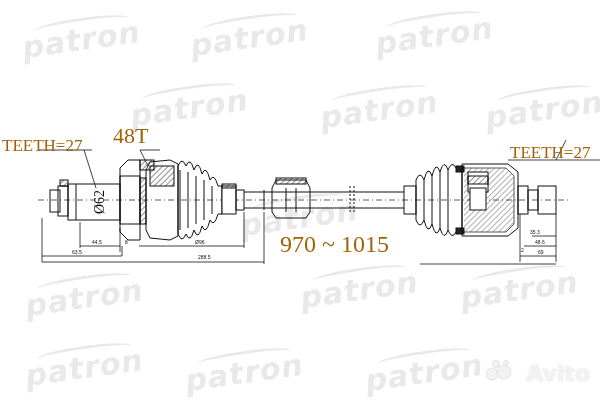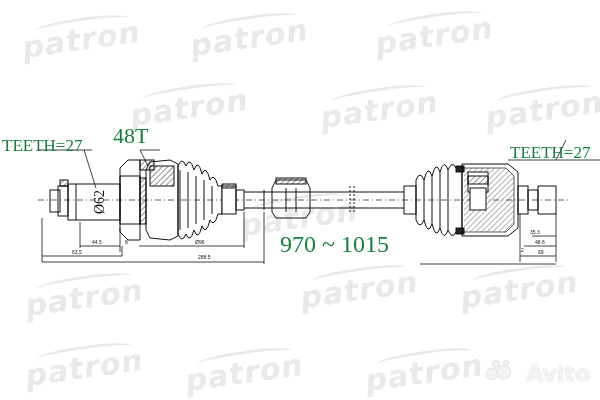--- a/index.html
+++ b/index.html
@@ -1,20 +1,20 @@
 <!DOCTYPE html>
 <html><head>
 <meta charset="utf-8">
 <style>
   html, body { margin:0; padding:0; background:#ffffff; }
   body { width:600px; height:400px; position:relative; overflow:hidden; font-family:"Liberation Serif", serif; }
   .stage { position:absolute; left:0; top:0; width:600px; height:400px; }
   .wm { position:absolute; font-family:"DejaVu Sans", sans-serif; font-weight:bold; font-style:italic; font-size:30px; color:#e9e9e9; transform:rotate(-8deg); letter-spacing:1px; white-space:nowrap; }
   .wm::before { content:""; position:absolute; left:14px; top:-4px; width:95px; height:10px; border-top:3px solid #e9e9e9; border-radius:50% 50% 0 0; }
-  .label { position:absolute; color:#15803d; white-space:nowrap; font-family:"Liberation Serif", serif; }
+  .label { position:absolute; color:#a16207; white-space:nowrap; font-family:"Liberation Serif", serif; }
   .avito { position:absolute; right:10px; bottom:14px; font-family:"DejaVu Sans", sans-serif; font-weight:bold; font-size:22px; color:#f2f2f2; text-shadow:0 0 2px #d8d8d8; }
   .avito-dots { position:absolute; right:88px; bottom:18px; width:26px; height:22px; }
   svg.drawing { position:absolute; left:0; top:0; }
 </style>
 </head>
 <body>
 
 <div class="stage">
 
   <div id="wm-layer">

